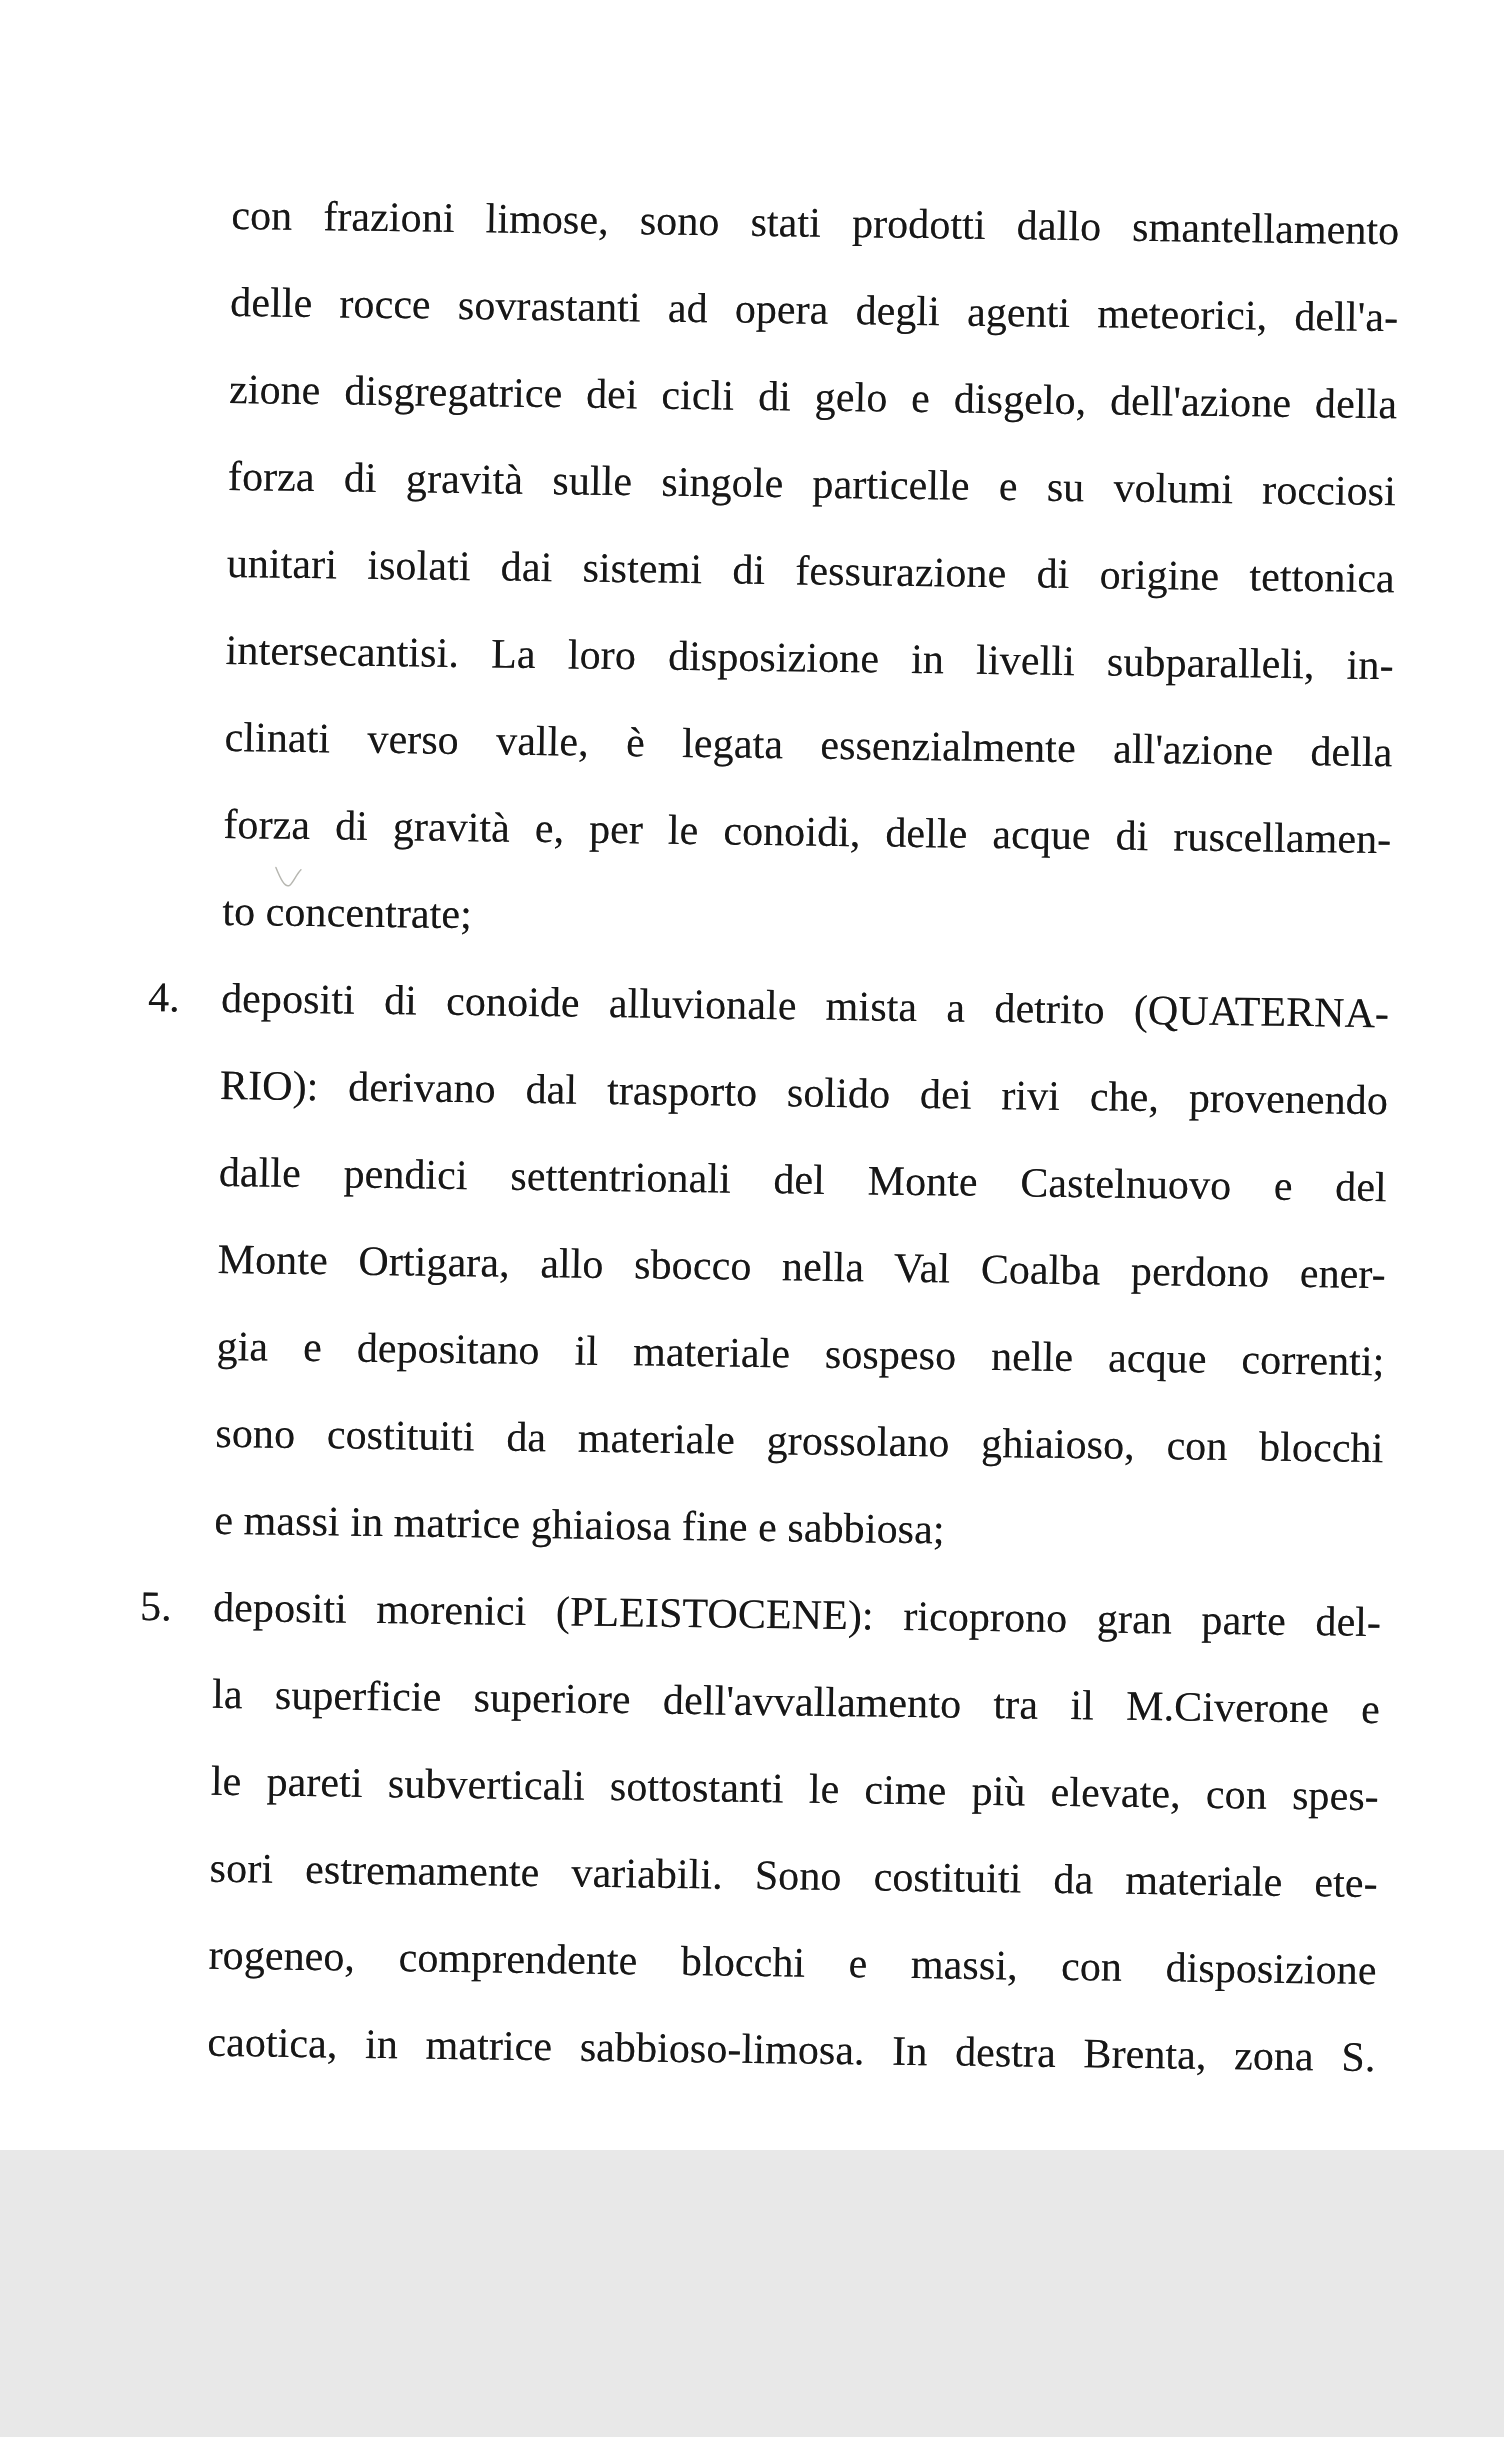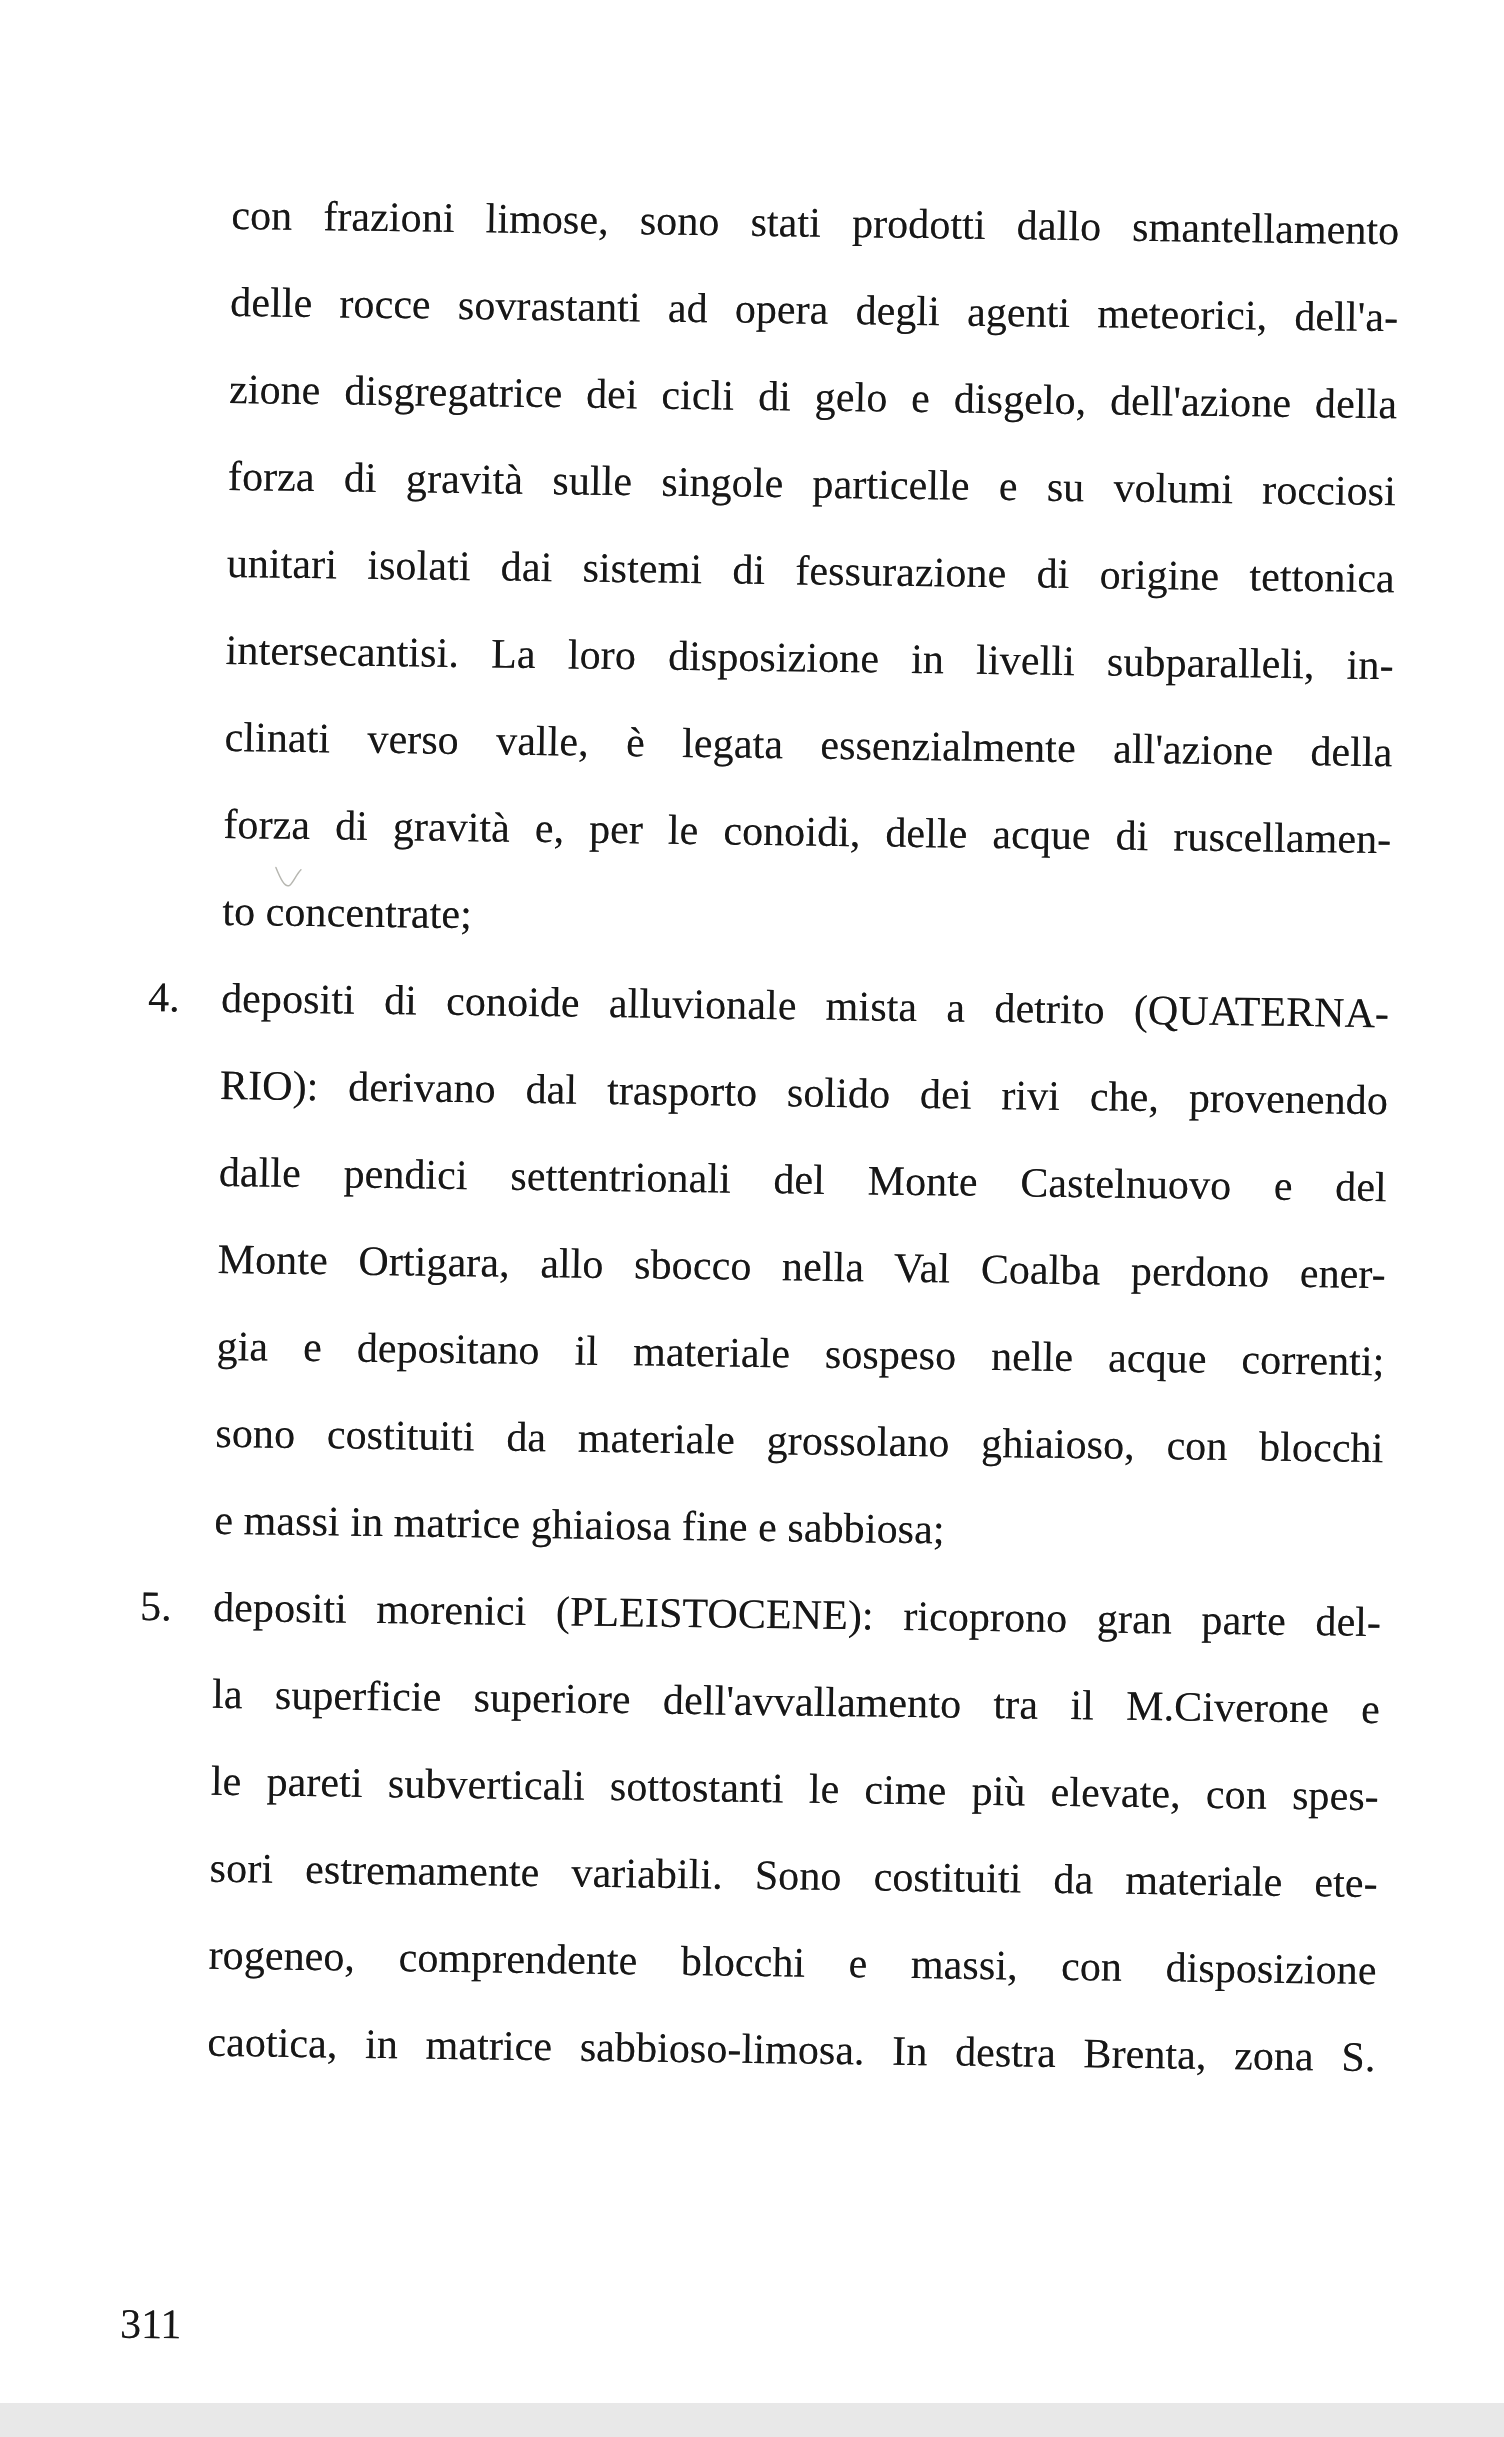--- a/index.html
+++ b/index.html
@@ -1,18 +1,18 @@
 <!DOCTYPE html>
 <html style="font-size:15px"><head>
 <meta charset="utf-8">
 <style>
   html,body{margin:0;padding:0;background:#e8e8e8;}
   .page{
     position:relative;
-    width:1505px;height:2403px;
+    width:1505px;height:2150px;
     background:#ffffff;
     overflow:hidden;
     font-family:"Liberation Serif", serif;
     color:#171717;
   }
   .textblock{
     position:absolute;
     left:232px;top:172px;width:1168px;
     transform:rotate(0.75deg);
     transform-origin:0 0;

